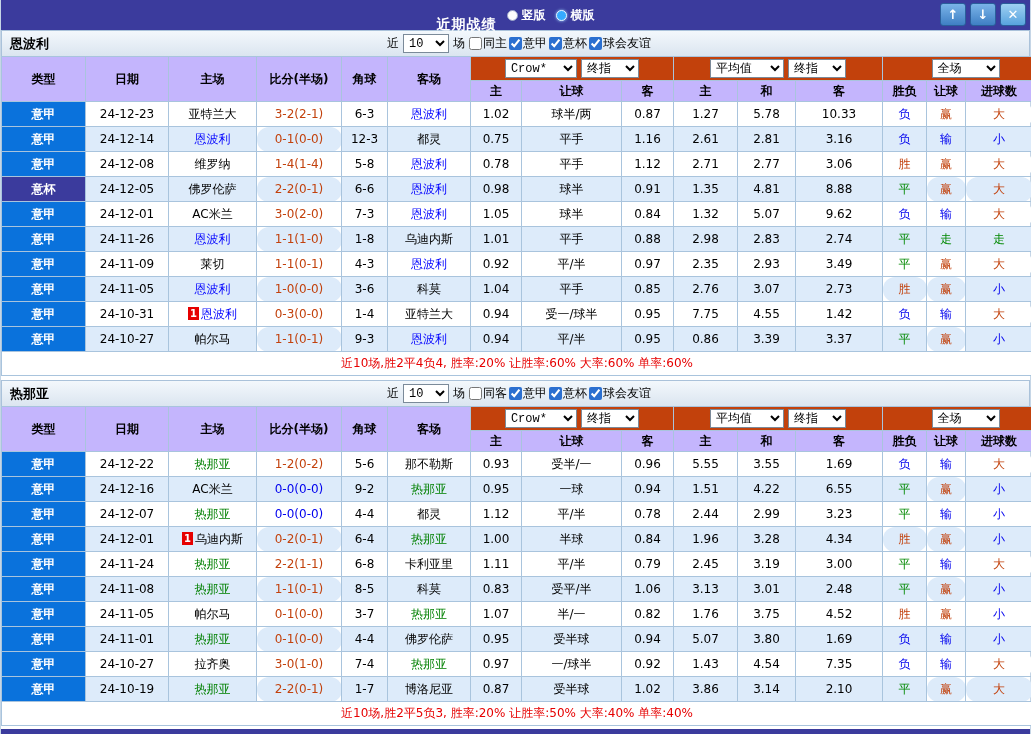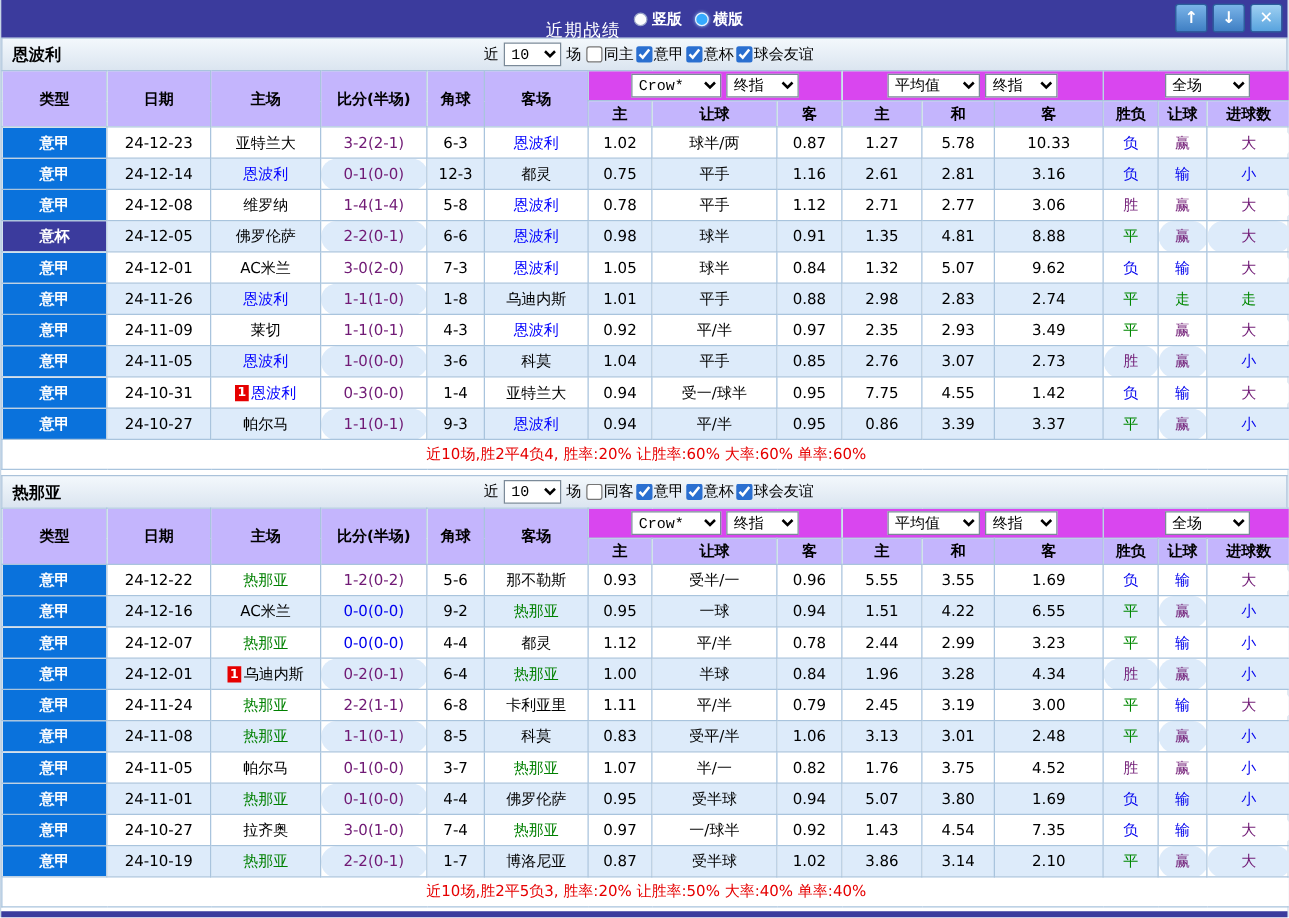--- a/index.html
+++ b/index.html
@@ -11,21 +11,21 @@
   }
   .page { width:1031px; border-left:1px solid #c6d6e6; border-right:1px solid #c6d6e6; }
 
   
   .titlebar {
     height:30px; background:#3b3b9d;
     display:flex; align-items:center; justify-content:center;
     position:relative; color:#fff;
   }
   .title-group { display:flex; align-items:center; gap:10px; }
-  .title { font-size:14px; font-weight:normal; letter-spacing:1px;margin-top:20px; }
+  .title { font-size:14px; font-weight:bold; letter-spacing:1px;margin-top:20px; }
   .radio-opt { display:inline-flex; align-items:center; gap:4px; cursor:pointer; font-size:12px; color:#fff;font-weight:bold; }
   .radio {
     display:inline-block; width:11px; height:11px; border-radius:50%;
     background:#fdfdfd; border:1px solid #9aa4c8;
   }
   .radio.sel { background:#35aaff; border:1px solid #e8f4ff; box-shadow:0 0 3px #9fd4ff; }
   .win-buttons { position:absolute; right:4px; top:3px; display:flex; gap:4px; }
   .win-buttons button {
     width:26px; height:23px; border:1px solid #2a5f9b; border-radius:3px;
     background:linear-gradient(#7ab4e8,#3f7fc4); color:#fff;
@@ -60,26 +60,26 @@
 
   
   table { width:1031px; table-layout:fixed; border-collapse:collapse; }
   th, td {
     border:1px solid #a9c4dd; text-align:center; vertical-align:middle;
     overflow:hidden; white-space:nowrap; padding:0;
   }
   thead th { background:#c4b5fd; font-weight:bold; font-size:12px; }
   .thead-top th { height:24px; }
   .thead-sub th { height:21px; }
-  .dd-cell { background:#d946ef; }
+  .dd-cell { background:#c2410c; }
   tbody td { height:25px; background:#fff; }
   tbody tr.alt td { background:#ddebfa; }
   td.type-cell { background:#0a72dc !important; color:#fff; font-weight:bold; }
   td.type-cell.cup { background:#3b3b9d !important; }
-  .c-red   { color:#701a75;border-radius:12px; }
+  .c-red   { color:#c2410c;border-radius:12px; }
   .c-blue  { color:#0000ee; }
   .c-green { color:#008800; }
   .team-blue  { color:#0000ff; }
   .team-green { color:#008000; }
   .badge {
     display:inline-block; width:11px; height:13px; background:#e60000; color:#fff;
     font-size:10px; line-height:13px; font-weight:bold; text-align:center;
     margin-right:2px; vertical-align:1px;
   }
   tfoot td.summary { height:24px; color:#e60000; background:#fff; font-size:12px; }

